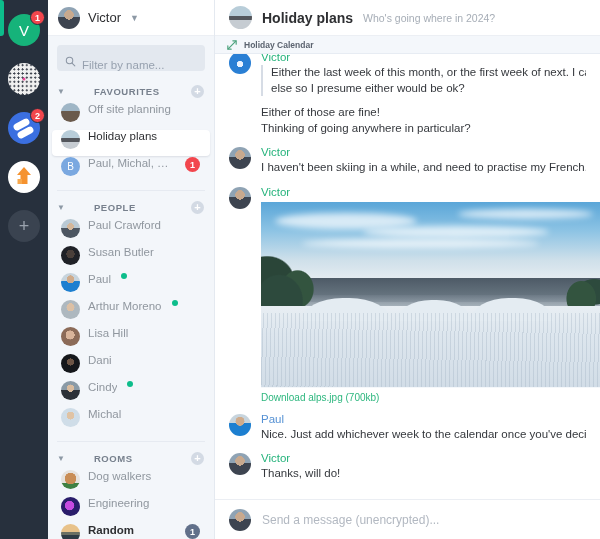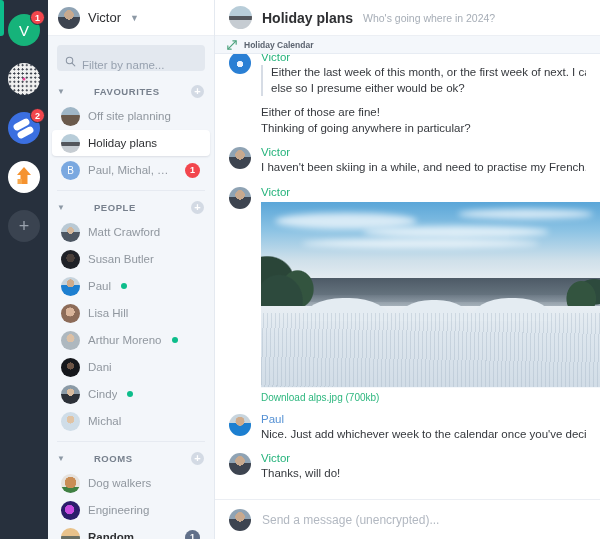--- a/index.html
+++ b/index.html
@@ -132,21 +132,21 @@
     margin-left: 24px;
   }
   .sec-add {
     width: 13px; height: 13px; border-radius: 50%;
     background: #d3dae4; color: #fff;
     font-size: 11px; line-height: 12px; text-align: center;
     font-weight: bold;
   }
 
   .row {
-    display: flex; align-items: center; gap: 8px;
+    display: flex; gap: 8px;
     height: 26px; padding: 0 10px 0 9px;
     margin: 1px 4px; border-radius: 4px;
     cursor: pointer; position: relative;
   }
   .row .avatar { width: 19px; height: 19px; }
   .row-label {
     font-size: 11.5px; color: #90979f;
     white-space: nowrap; overflow: hidden; text-overflow: ellipsis;
     flex: 1 1 auto;
   }
@@ -362,41 +362,41 @@
       <div class="divider"></div>
 
       <div class="section">
         <div class="section-head">
           <span class="sec-caret">▼</span>
           <span class="sec-title">PEOPLE</span>
           <span class="sec-add">+</span>
         </div>
         <div class="row">
           <div class="avatar av-matt"></div>
-          <span class="row-label">Matt Crawford</span>
+          <span class="row-label">Paul Crawford</span>
         </div>
         <div class="row">
           <div class="avatar av-susan"></div>
           <span class="row-label">Susan Butler</span>
         </div>
         <div class="row">
           <div class="avatar av-paul"></div>
           <span class="row-label" style="flex:0 1 auto;margin-right:5px">Paul</span>
           <span class="presence"></span>
           <span style="flex:1"></span>
         </div>
         <div class="row">
-          <div class="avatar av-lisa"></div>
-          <span class="row-label">Lisa Hill</span>
-        </div>
-        <div class="row">
           <div class="avatar av-arthur"></div>
           <span class="row-label" style="flex:0 1 auto;margin-right:5px">Arthur Moreno</span>
           <span class="presence"></span>
           <span style="flex:1"></span>
+        </div>
+        <div class="row">
+          <div class="avatar av-lisa"></div>
+          <span class="row-label">Lisa Hill</span>
         </div>
         <div class="row">
           <div class="avatar av-dani"></div>
           <span class="row-label">Dani</span>
         </div>
         <div class="row">
           <div class="avatar av-cindy"></div>
           <span class="row-label" style="flex:0 1 auto;margin-right:5px">Cindy</span>
           <span class="presence"></span>
           <span style="flex:1"></span>

